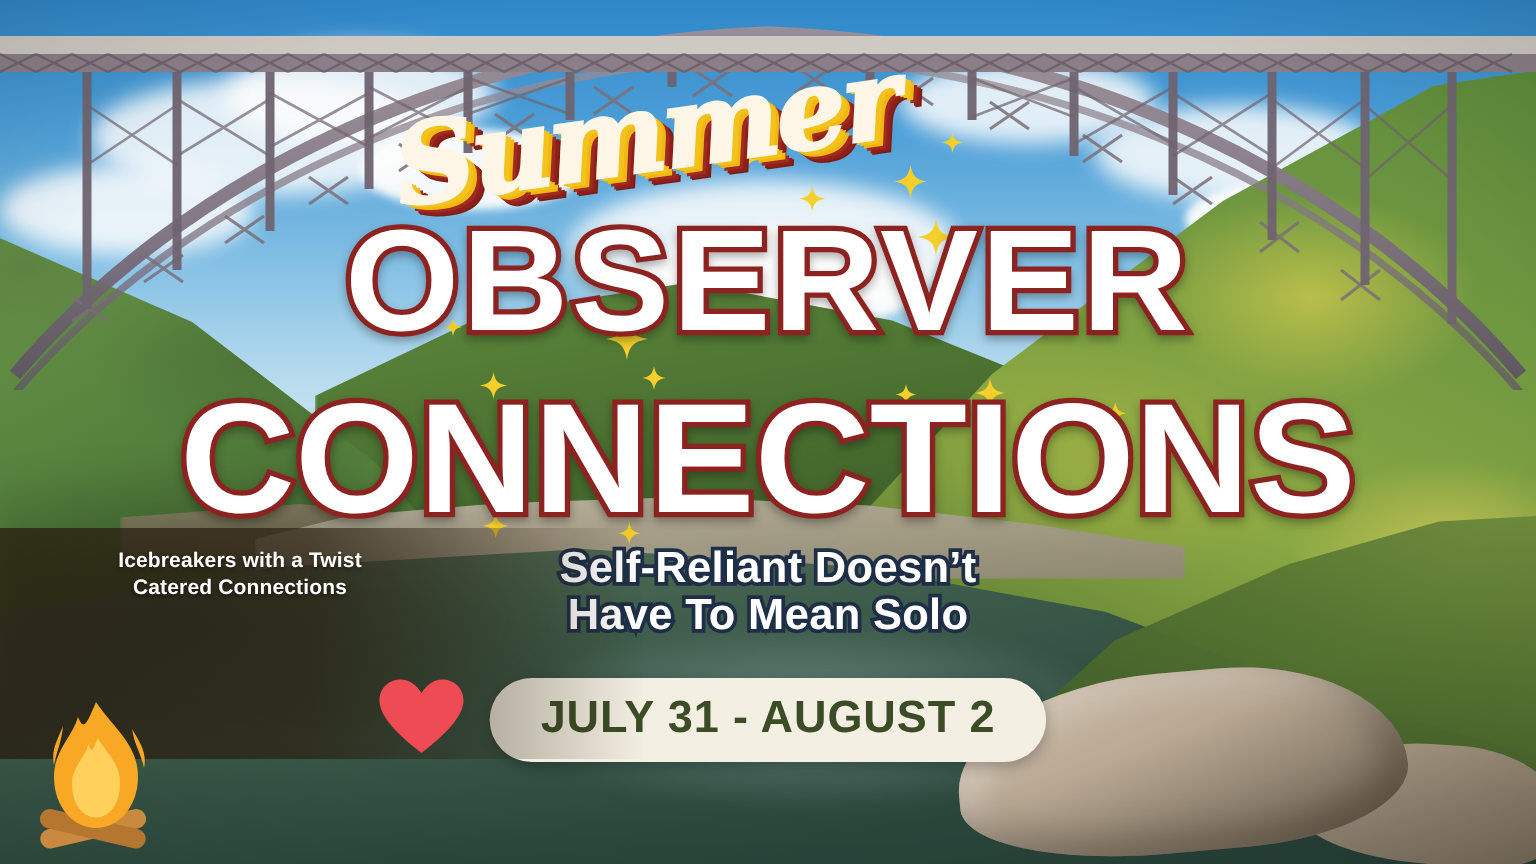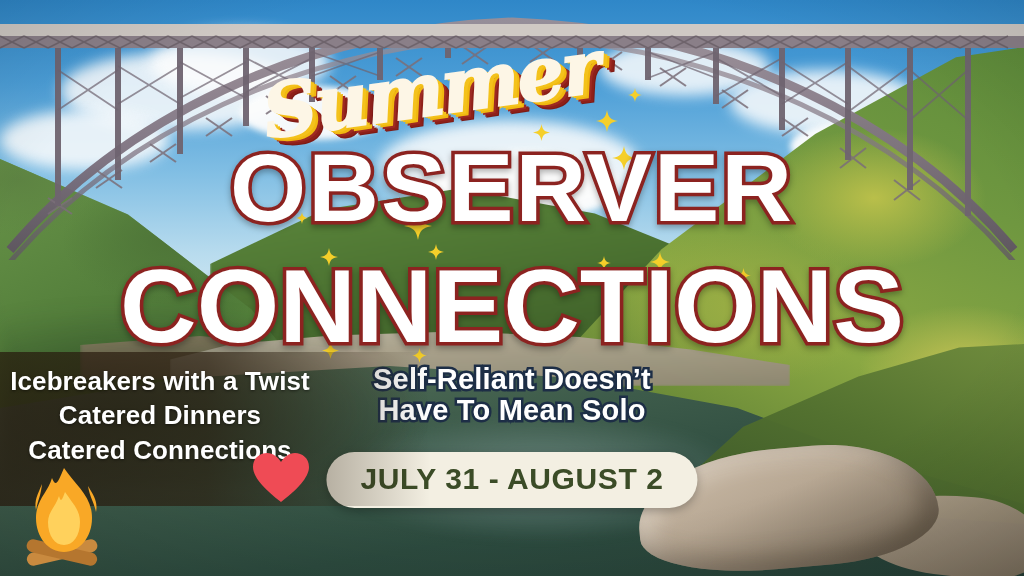--- a/index.html
+++ b/index.html
@@ -189,21 +189,21 @@
   .left-panel{
     position:absolute;left:0;top:352px;width:430px;height:154px;
     background:linear-gradient(to right,rgba(38,24,12,.72) 0%,rgba(42,28,14,.66) 48%,rgba(45,32,16,.30) 76%,rgba(45,32,16,0) 100%);
   }
   .left-list{
     position:absolute;left:0;top:364px;width:320px;
     text-align:center;
     color:#ffffff;
     font-family:"Liberation Sans",sans-serif;
     font-weight:700;
-    font-size:26px;
+    font-size:14px;
     line-height:1.32;
     letter-spacing:.1px;
     text-shadow:0 1px 3px rgba(0,0,0,.5);
   }
   .left-list span{display:block;white-space:nowrap;}
 
   .emoji{position:absolute;line-height:1;}
   .heart{left:252px;top:452px;}
   .campfire{left:18px;top:462px;}
 
@@ -518,21 +518,20 @@
       <span>Have To Mean Solo</span>
     </div>
 
     <div class="date-pill">JULY 31 - AUGUST 2</div>
   </div>
 
   <div class="left-panel"></div>
 
   <div class="left-list" id="feature-list">
       <span>Icebreakers with a Twist</span>
-      <span>Catered Dinners</span>
       <span>Catered Connections</span>
     </div>
 
   <div class="emoji heart" style="font-size:0;">
     <svg width="58" height="52" viewBox="0 0 58 52" aria-hidden="true">
       <path d="M29 50 C 8 34, 1 23, 1 15 C 1 6, 8 1, 15 1 C 21 1, 26 5, 29 10 C 32 5, 37 1, 43 1 C 50 1, 57 6, 57 15 C 57 23, 50 34, 29 50 Z" fill="#ef4b55"></path>
     </svg>
   </div>
 
   <div class="emoji campfire" style="font-size:0;">

